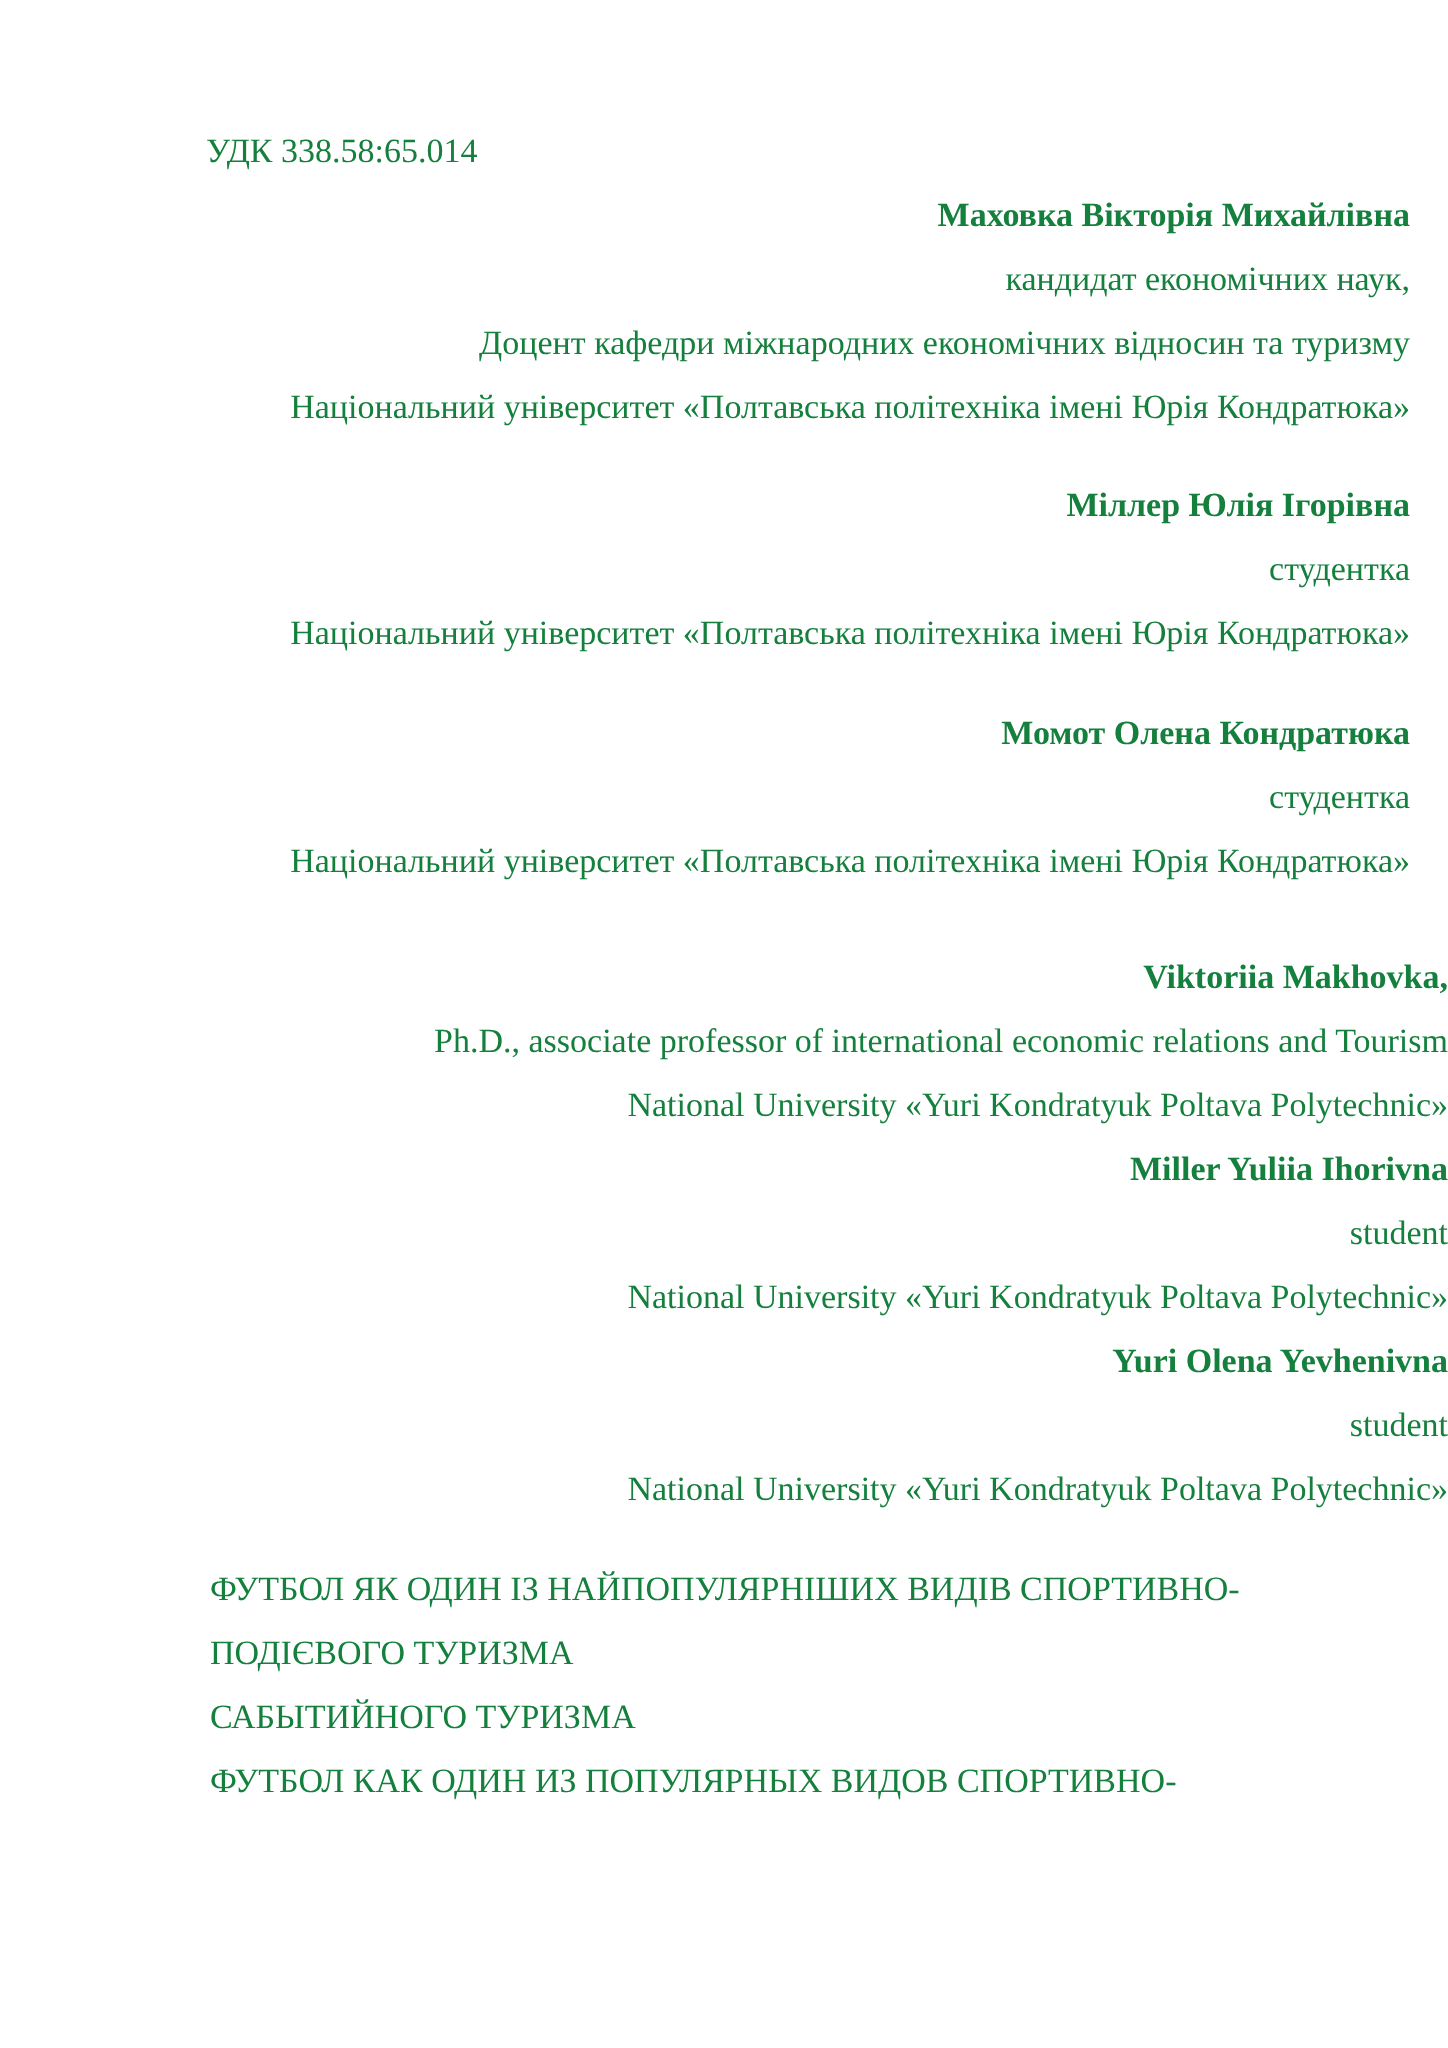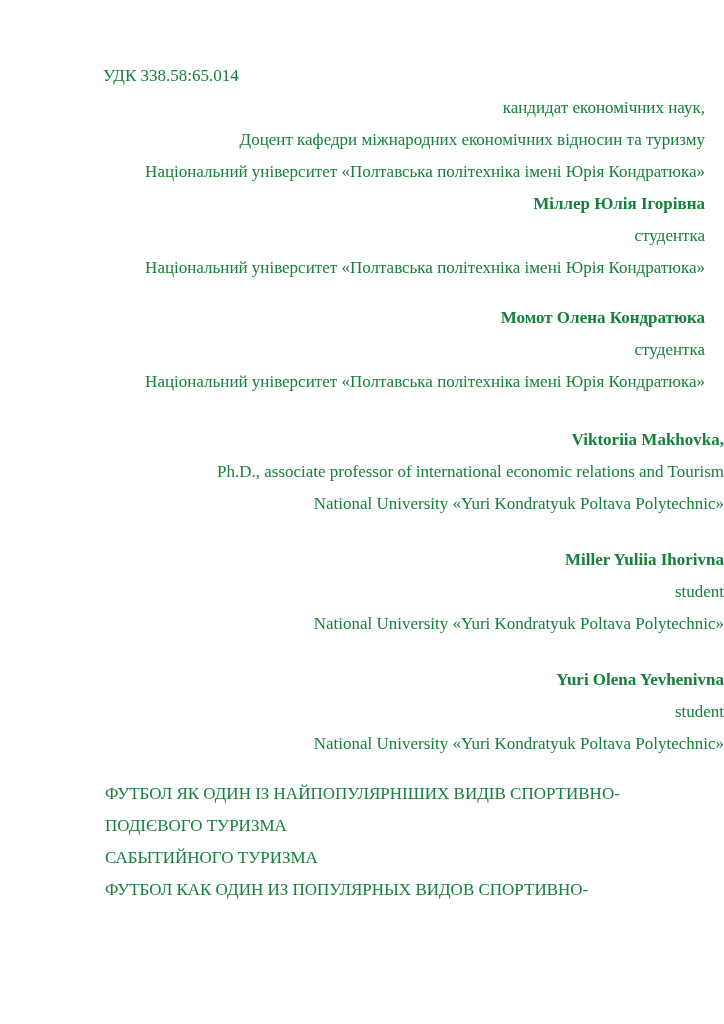--- a/index.html
+++ b/index.html
@@ -33,38 +33,39 @@
     text-align: right;
   }
   .author-block.ua {
     padding-right: 19px;
   }
   .author-block.en {
   }
   .author-name {
     font-weight: bold;
   }
-  .gap-17 { }
+  .gap-17 { margin-top: 17px; }
   .gap-18 { margin-top: 18px; }
-  .gap-24 { margin-top: 24px; }
+  .gap-24 { }
   .gap-26 { margin-top: 26px; }
   .title-block {
     margin-top: 18px;
     margin-left: 105px;
     margin-right: 29px;
   }
 </style>
 </head>
 <body>
 
 <div class="page">
 
   <p class="udc">УДК 338.58:65.014</p>
 
   <section class="author-block ua">
+    <p class="author-name">Маховка Вікторія Михайлівна</p>
     <p>кандидат економічних наук,</p>
     <p>Доцент кафедри міжнародних економічних відносин та туризму</p>
     <p>Національний університет «Полтавська політехніка імені Юрія Кондратюка»</p>
   </section>
 
   <section class="author-block ua gap-17">
     <p class="author-name">Міллер Юлія Ігорівна</p>
     <p>студентка</p>
     <p>Національний університет «Полтавська політехніка імені Юрія Кондратюка»</p>
   </section>

